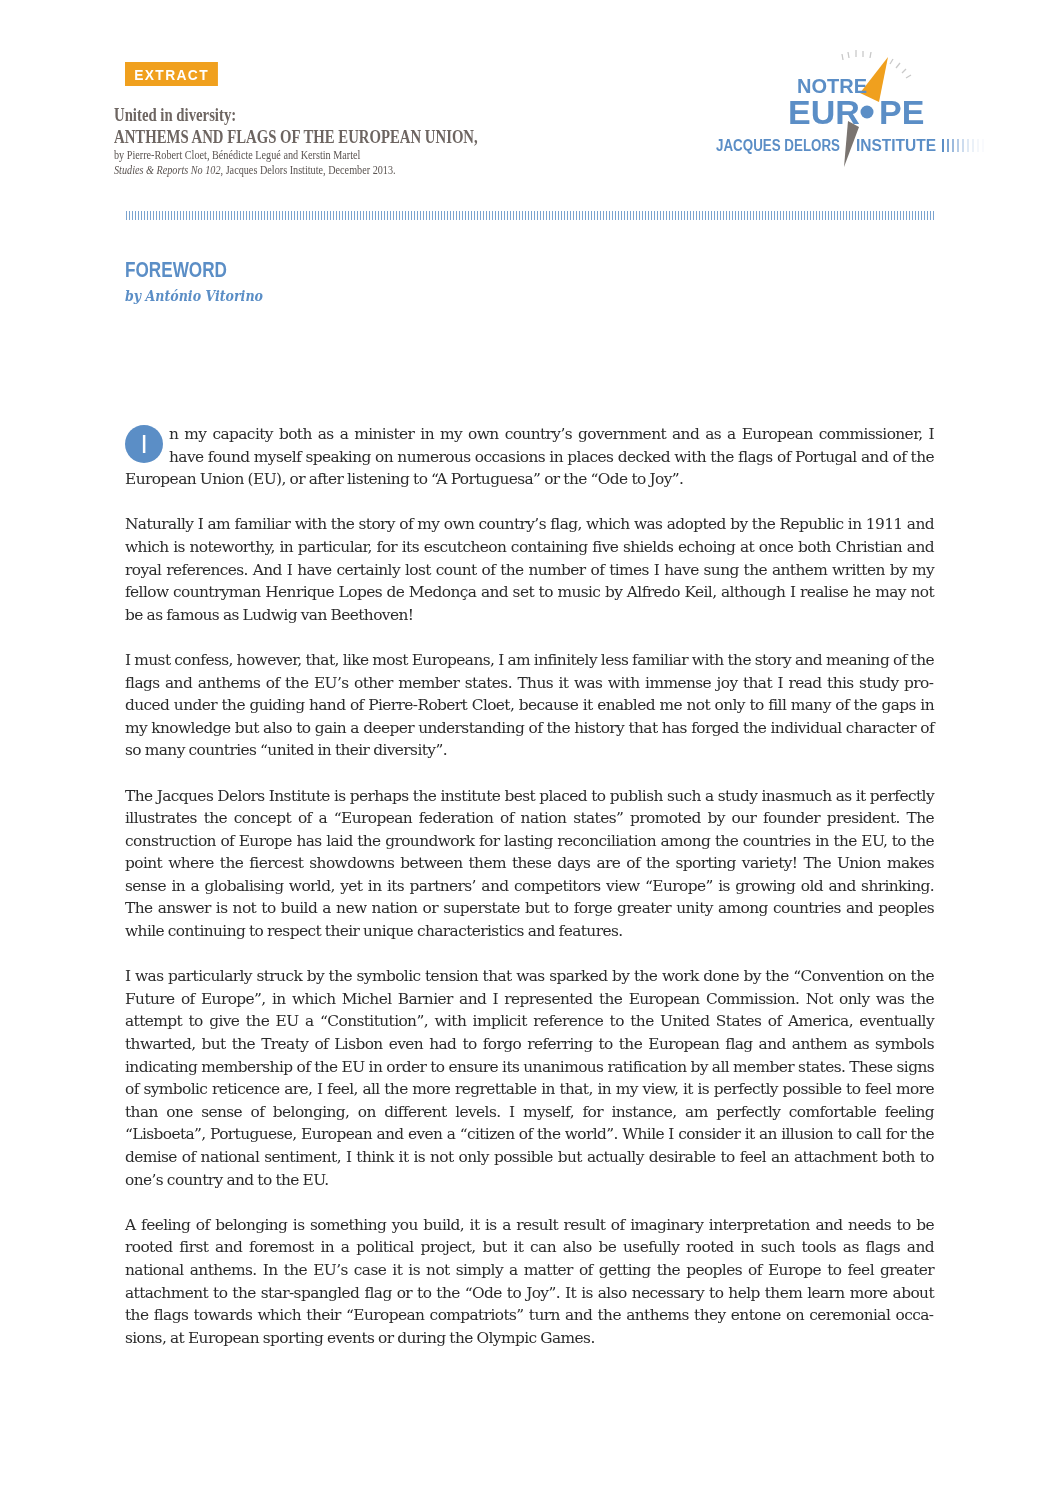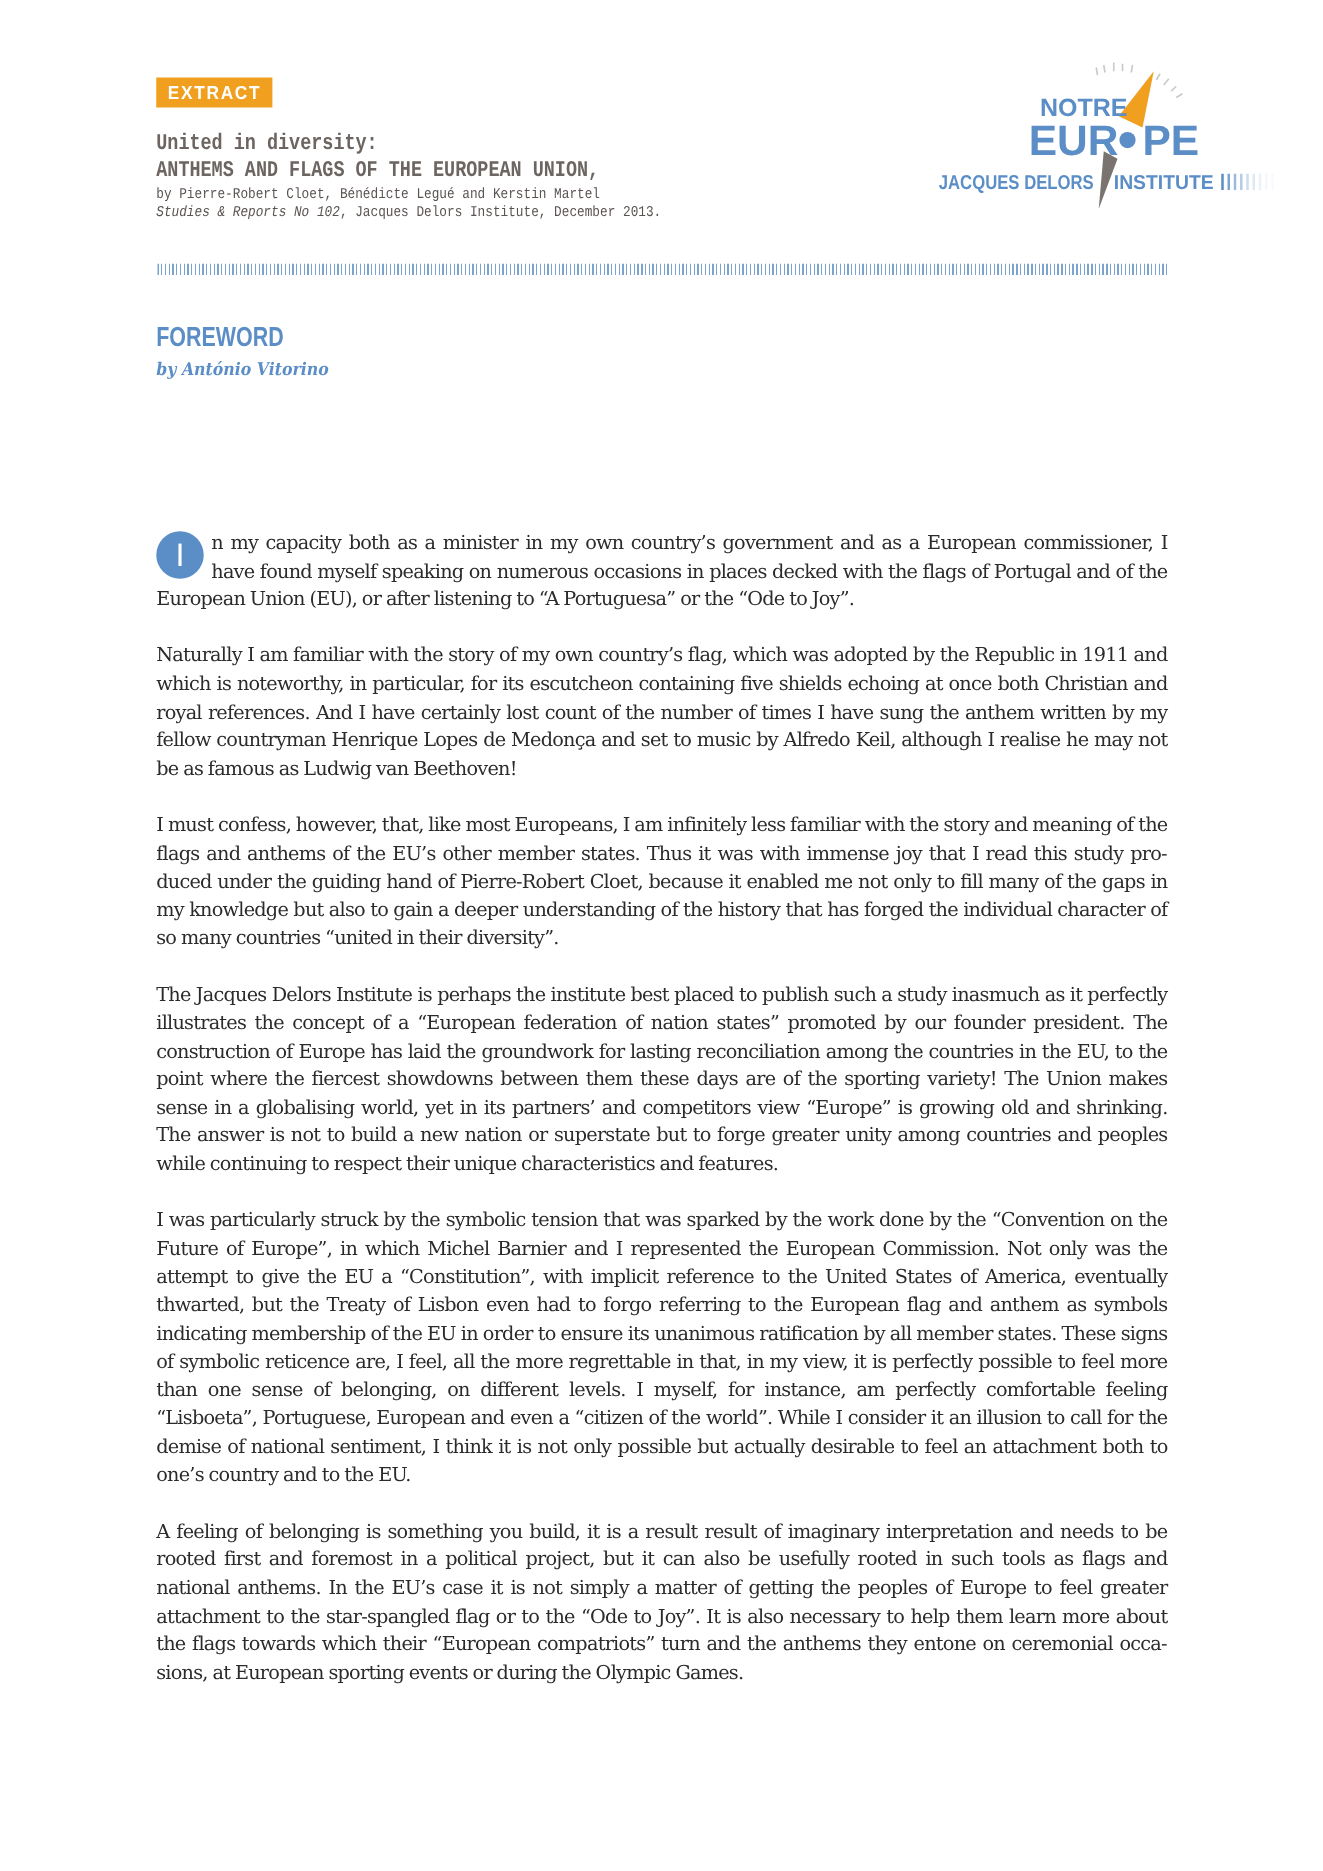--- a/index.html
+++ b/index.html
@@ -8,43 +8,43 @@
     .badge {
       position: absolute; left: 125px; top: 62px;
       background: #f0a01e; color: #ffffff;
       padding: 4px 10px 3px 10px;
       font-family: "Liberation Sans", sans-serif; font-weight: bold;
       font-size: 15px; letter-spacing: 1.5px;
       transform: scaleX(0.92); transform-origin: left center;
     }
 
     .header-block {
-      position: absolute; left: 125px; top: 104px; width: 560px;
+      position: absolute; left: 114px; top: 104px; width: 560px;
       color: #6d6561;
-      font-family: Liberation Mono, monospace;
+      font-family: Liberation Serif, serif;
     }
     .header-block .title1 {
       font-size: 18px; font-weight: bold; line-height: 22px;
       transform: scaleX(0.82); transform-origin: left center; white-space: nowrap;
     }
     .header-block .title2 {
       font-size: 18px; font-weight: bold; line-height: 22px;
       transform: scaleX(0.82); transform-origin: left center; white-space: nowrap;
     }
     .header-block .authors {
       font-size: 12px; line-height: 15px; color: #5a5350;
       transform: scaleX(0.85); transform-origin: left center; white-space: nowrap;
     }
     .header-block .pub {
       font-size: 12px; line-height: 15px; color: #5a5350;
       transform: scaleX(0.85); transform-origin: left center; white-space: nowrap;
     }
     .header-block .pub em { font-style: italic; }
 
-    .logo { position: absolute; left: 731px; top: 40px; width: 310px; height: 140px; }
+    .logo { position: absolute; left: 696px; top: 40px; width: 310px; height: 140px; }
     .logo svg { width: 100%; height: 100%; display: block; }
 
     .rule {
       position: absolute; left: 126px; top: 211px; width: 808px; height: 9px;
       background: repeating-linear-gradient(90deg, #7aa3cf 0px, #7aa3cf 1px, transparent 1px, transparent 3px);
     }
 
     .foreword {
       position: absolute; left: 125px; top: 257px;
       color: #5b8ec6;

